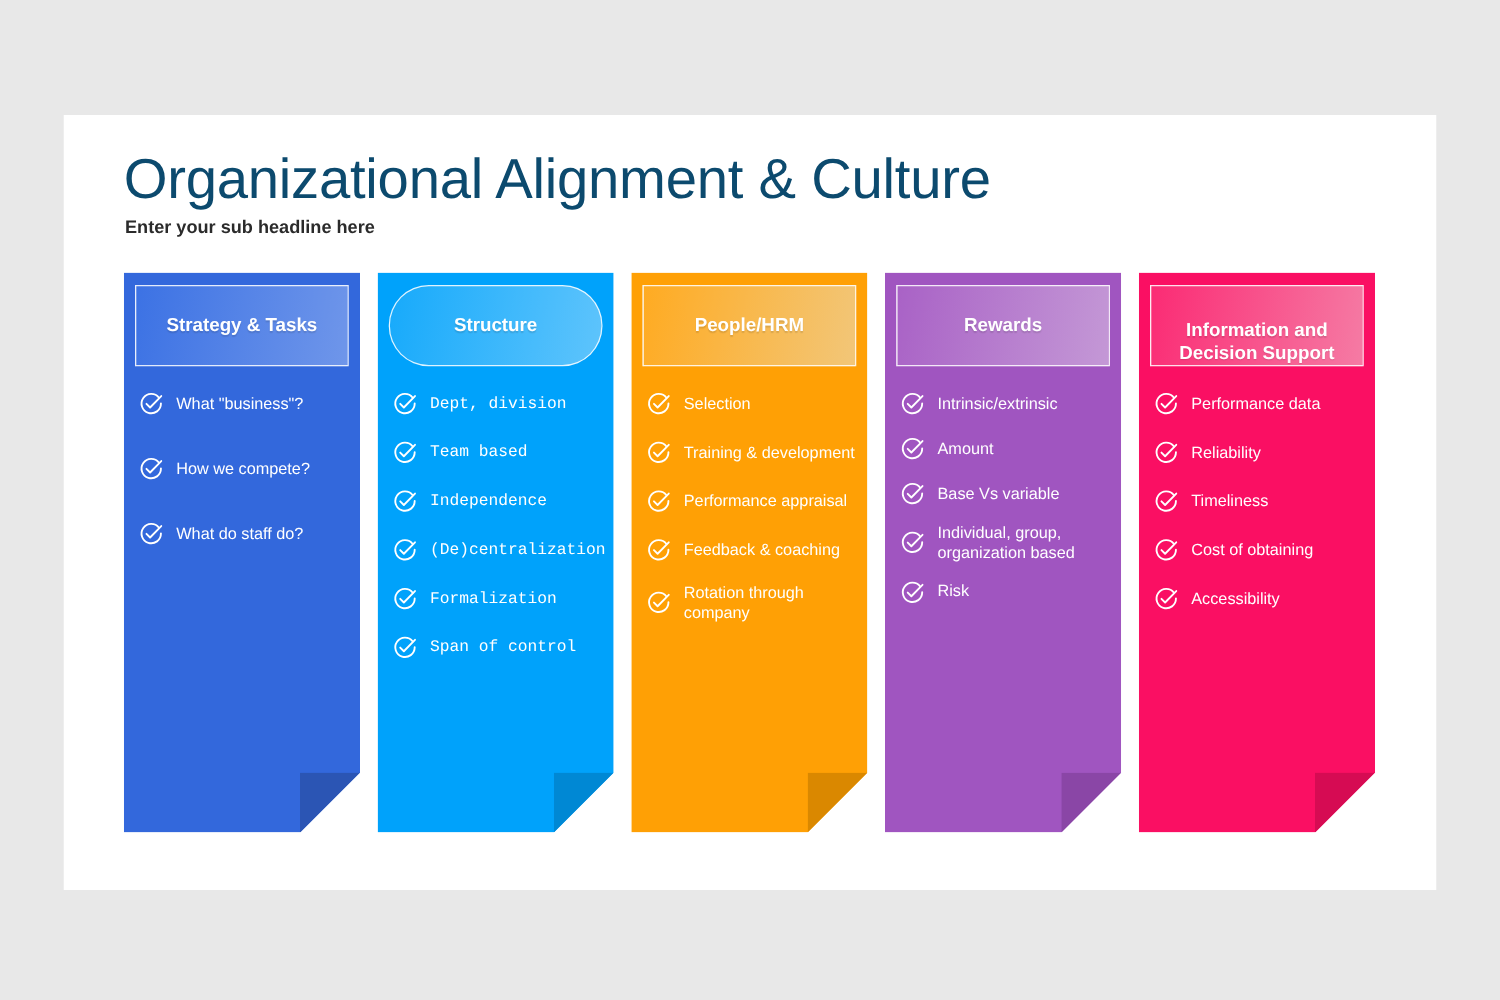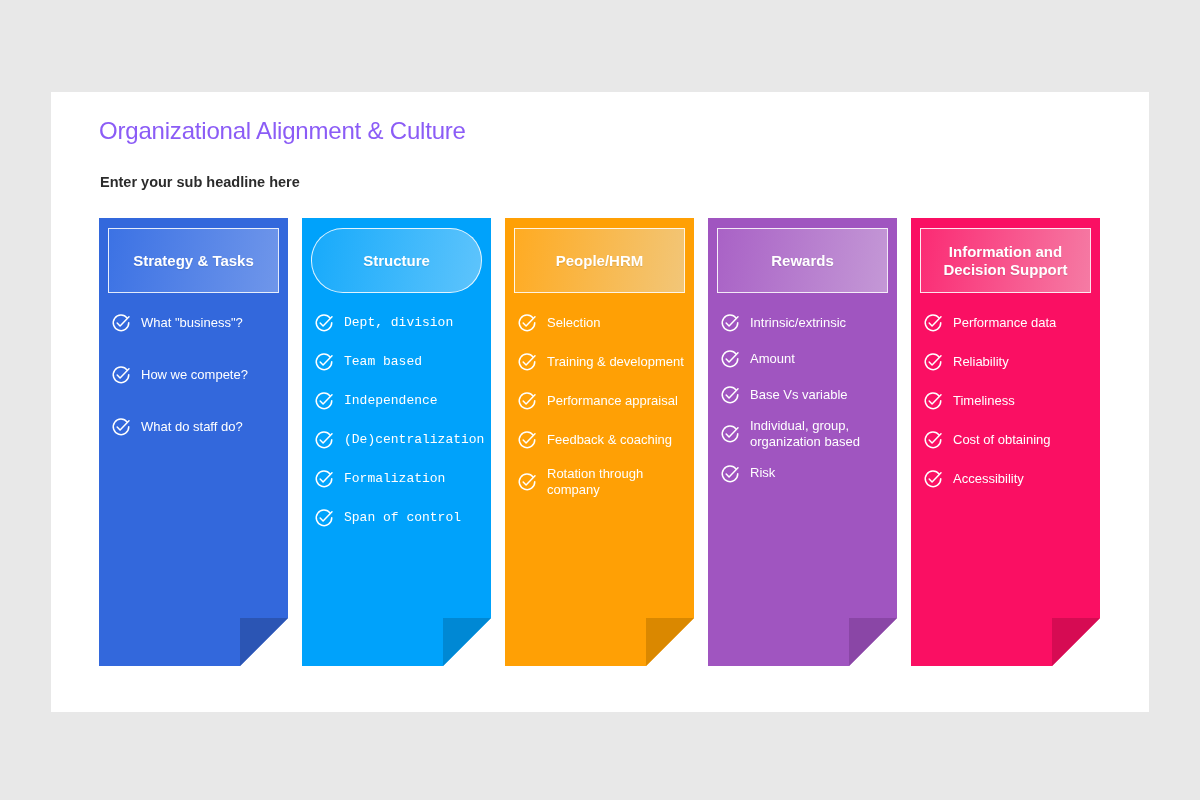--- a/index.html
+++ b/index.html
@@ -16,24 +16,24 @@
   }
   #slide {
     position:absolute;
     left:51px; top:92px;
     width:1098px; height:620px;
     background:#ffffff;
   }
   #page-title {
     position:absolute;
     left:48px; top:25px;
-    font-size:24px;
+    font-size:45px;
     font-weight:400;
     letter-spacing:-0.2px;
-    color:#8b5cf6;
+    color:#0c4a6e;
     white-space:nowrap;
   }
   #page-subtitle {
     position:absolute;
     left:49px; top:82px;
     font-size:14.5px;
     font-weight:700;
     color:#2b2b2b;
     white-space:nowrap;
   }
@@ -118,21 +118,21 @@
   .c2 .sheet { background:#ffa005; }
   .c2 .fold  { background:#da8800; }
   .c2 .head-box { background:linear-gradient(100deg,#ffab22 0%,#f2c678 100%);text-align:center; }
 
   .c3 .sheet { background:#a055c0; }
   .c3 .fold  { background:#8a46a6; }
   .c3 .head-box { background:linear-gradient(100deg,#a962c6 0%,#c498d6 100%); }
 
   .c4 .sheet { background:#fa0f63; }
   .c4 .fold  { background:#d60b53; }
-  .c4 .head-box { background:linear-gradient(100deg,#fb2b74 0%,#f57ba4 100%); }
+  .c4 .head-box { background:linear-gradient(100deg,#fb2b74 0%,#f57ba4 100%);align-items:flex-end; }
 </style>
 </head>
 <body>
 
 <div id="stage">
   <div id="slide">
 
     <div id="page-title">Organizational Alignment &amp; Culture</div>
 
     <div id="page-subtitle">Enter your sub headline here</div>

